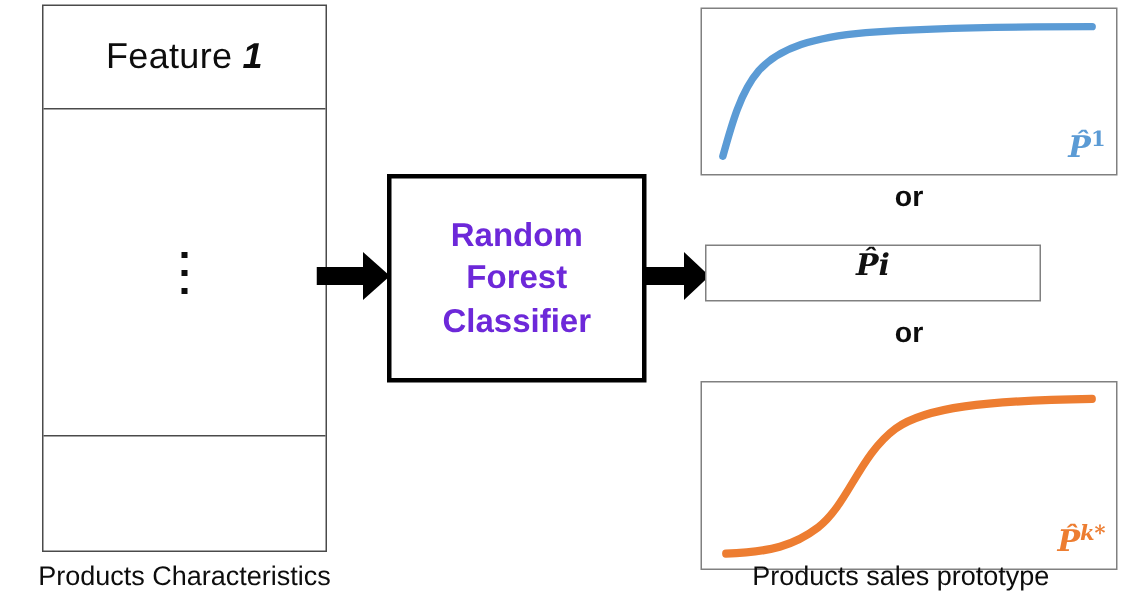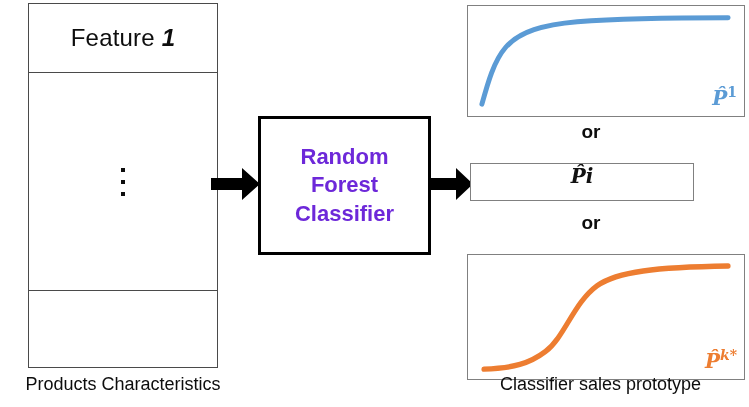--- a/index.html
+++ b/index.html
@@ -186,21 +186,21 @@
     font-family: "DejaVu Serif", serif;
     font-weight: bold;
     font-style: italic;
     font-size: 20px;
     color: #111111;
     white-space: nowrap;
   }
   .or-text {
     position: absolute;
     width: 278px;
-    left: 452px;
+    left: 467px;
     text-align: center;
     font-size: 19px;
     font-weight: bold;
     color: #0d0d0d;
   }
   #or-top { top: 121px; }
   #or-bottom { top: 212px; }
 
   #right-caption {
     position: absolute;
@@ -266,15 +266,15 @@
 
   <div class="or-text" id="or-bottom">or</div>
 
   <div class="plot-panel" id="panel-bottom">
     <svg class="plot-svg" viewBox="0 0 278 113" preserveAspectRatio="none">
       <path d="M16 104 C 46 103, 62 99, 78 88 C 98 74, 106 44, 130 28 C 150 15, 190 11, 262 10" fill="none" stroke="#ed7d31" stroke-width="5" stroke-linecap="round" stroke-linejoin="round"></path>
     </svg>
     <div class="curve-label" id="label-pk"><span>P̂</span><span class="sup-italic">k*</span></div>
   </div>
 
-  <div id="right-caption">Classifier sales prototype</div>
+  <div id="right-caption">Products sales prototype</div>
 
 </div>
 
 </body></html>

